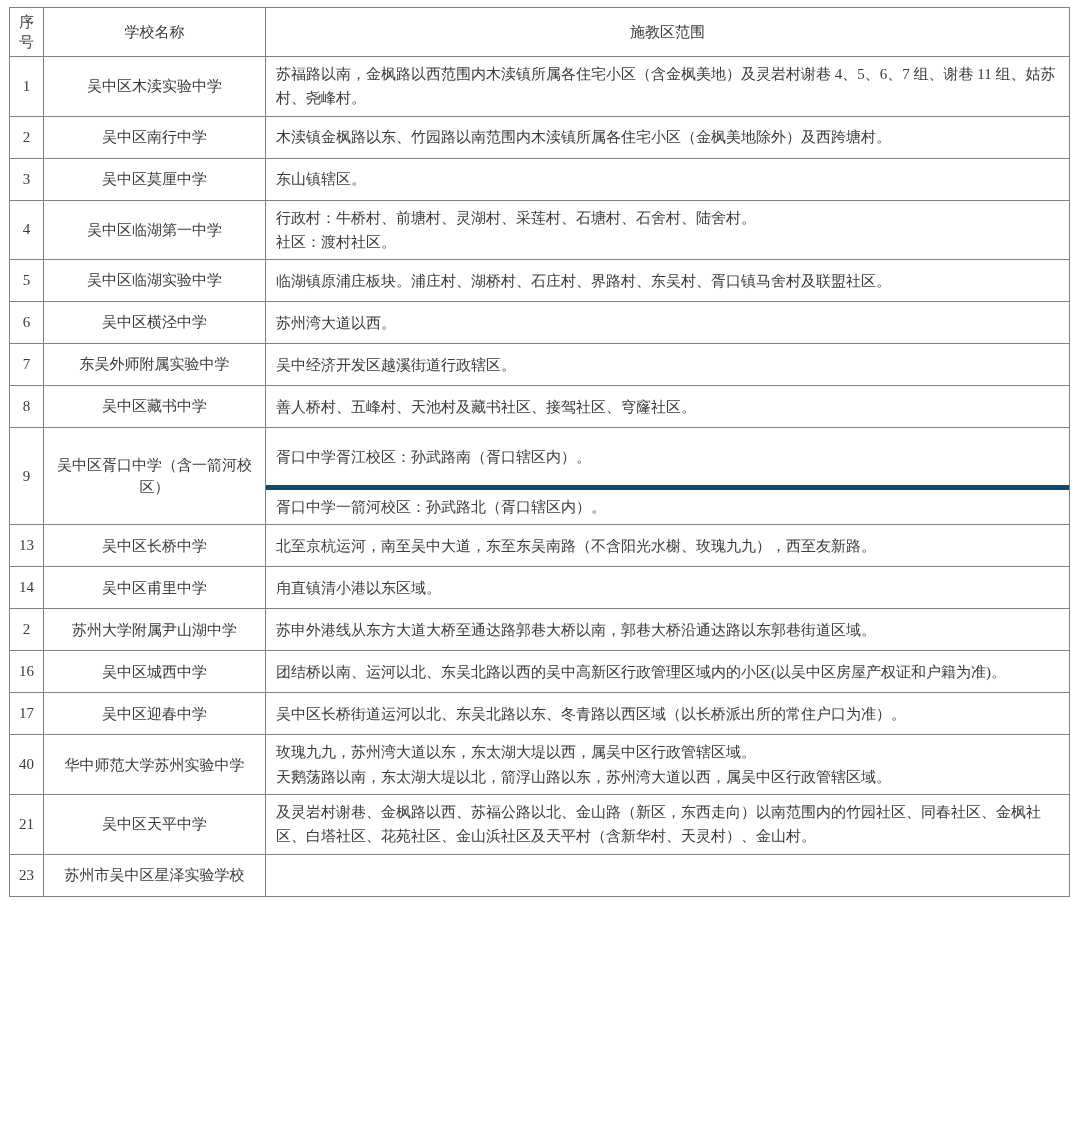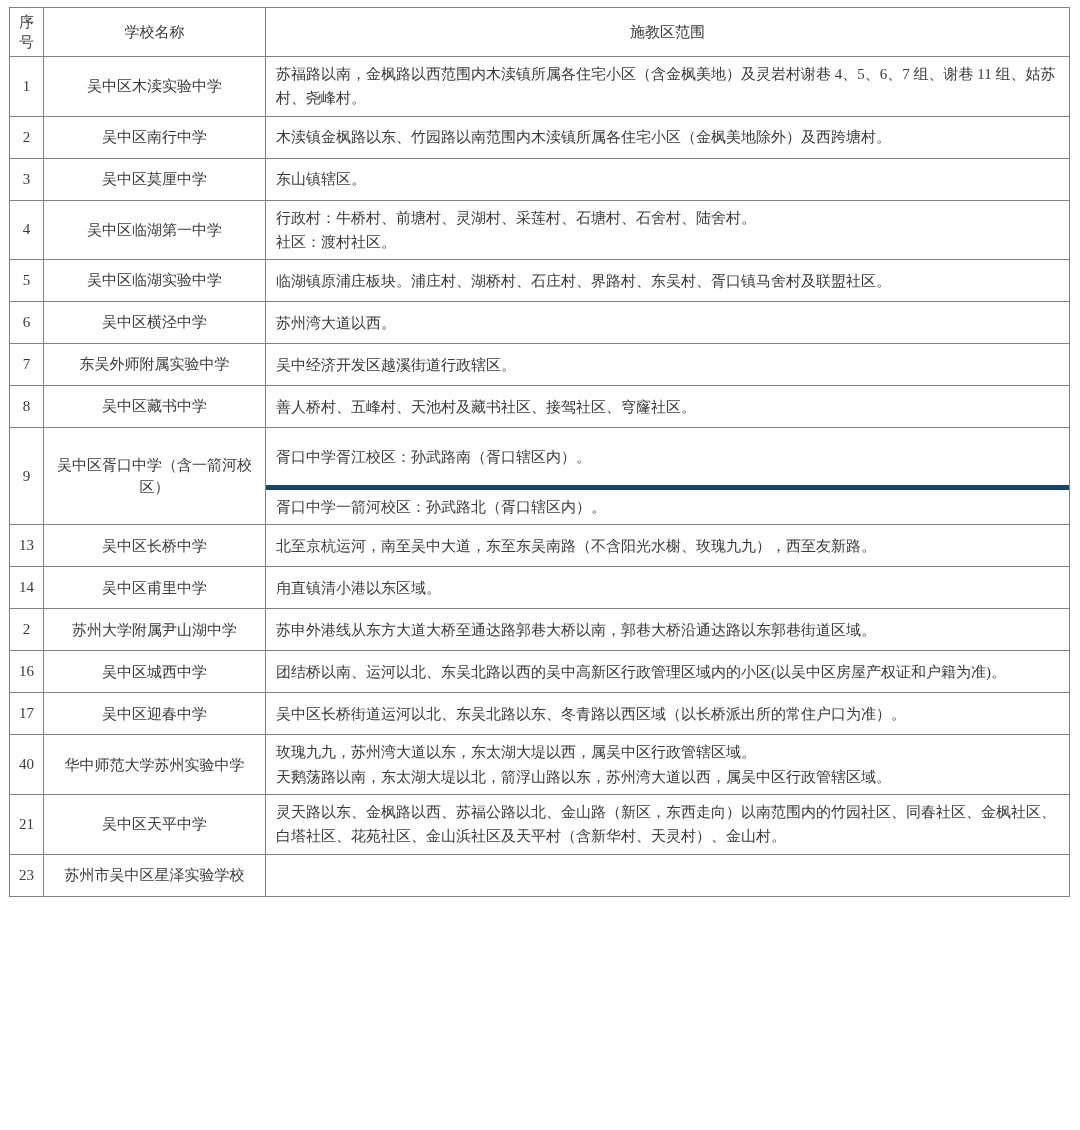--- a/index.html
+++ b/index.html
@@ -204,21 +204,21 @@
               <div class="zline">玫瑰九九，苏州湾大道以东，东太湖大堤以西，属吴中区行政管辖区域。</div>
               <div class="zline">天鹅荡路以南，东太湖大堤以北，箭浮山路以东，苏州湾大道以西，属吴中区行政管辖区域。</div>
             </div>
           </td>
         </tr>
         <tr>
           <td class="c-no">21</td>
           <td class="c-name">吴中区天平中学</td>
           <td class="c-zone">
             <div class="subcell">
-              <div class="zline">灵天路以东、金枫路以西、苏福公路以北、金山路（新区，东西走向）以南范围内的竹园社区、同春社区、金枫社区、白塔社区、花苑社区、金山浜社区及天平村（含新华村、天灵村）、金山村。</div>
+              <div class="zline">及灵岩村谢巷、金枫路以西、苏福公路以北、金山路（新区，东西走向）以南范围内的竹园社区、同春社区、金枫社区、白塔社区、花苑社区、金山浜社区及天平村（含新华村、天灵村）、金山村。</div>
             </div>
           </td>
         </tr>
         <tr>
           <td class="c-no">23</td>
           <td class="c-name">苏州市吴中区星泽实验学校</td>
           <td class="c-zone"></td>
         </tr>
       </tbody>
   </table>

